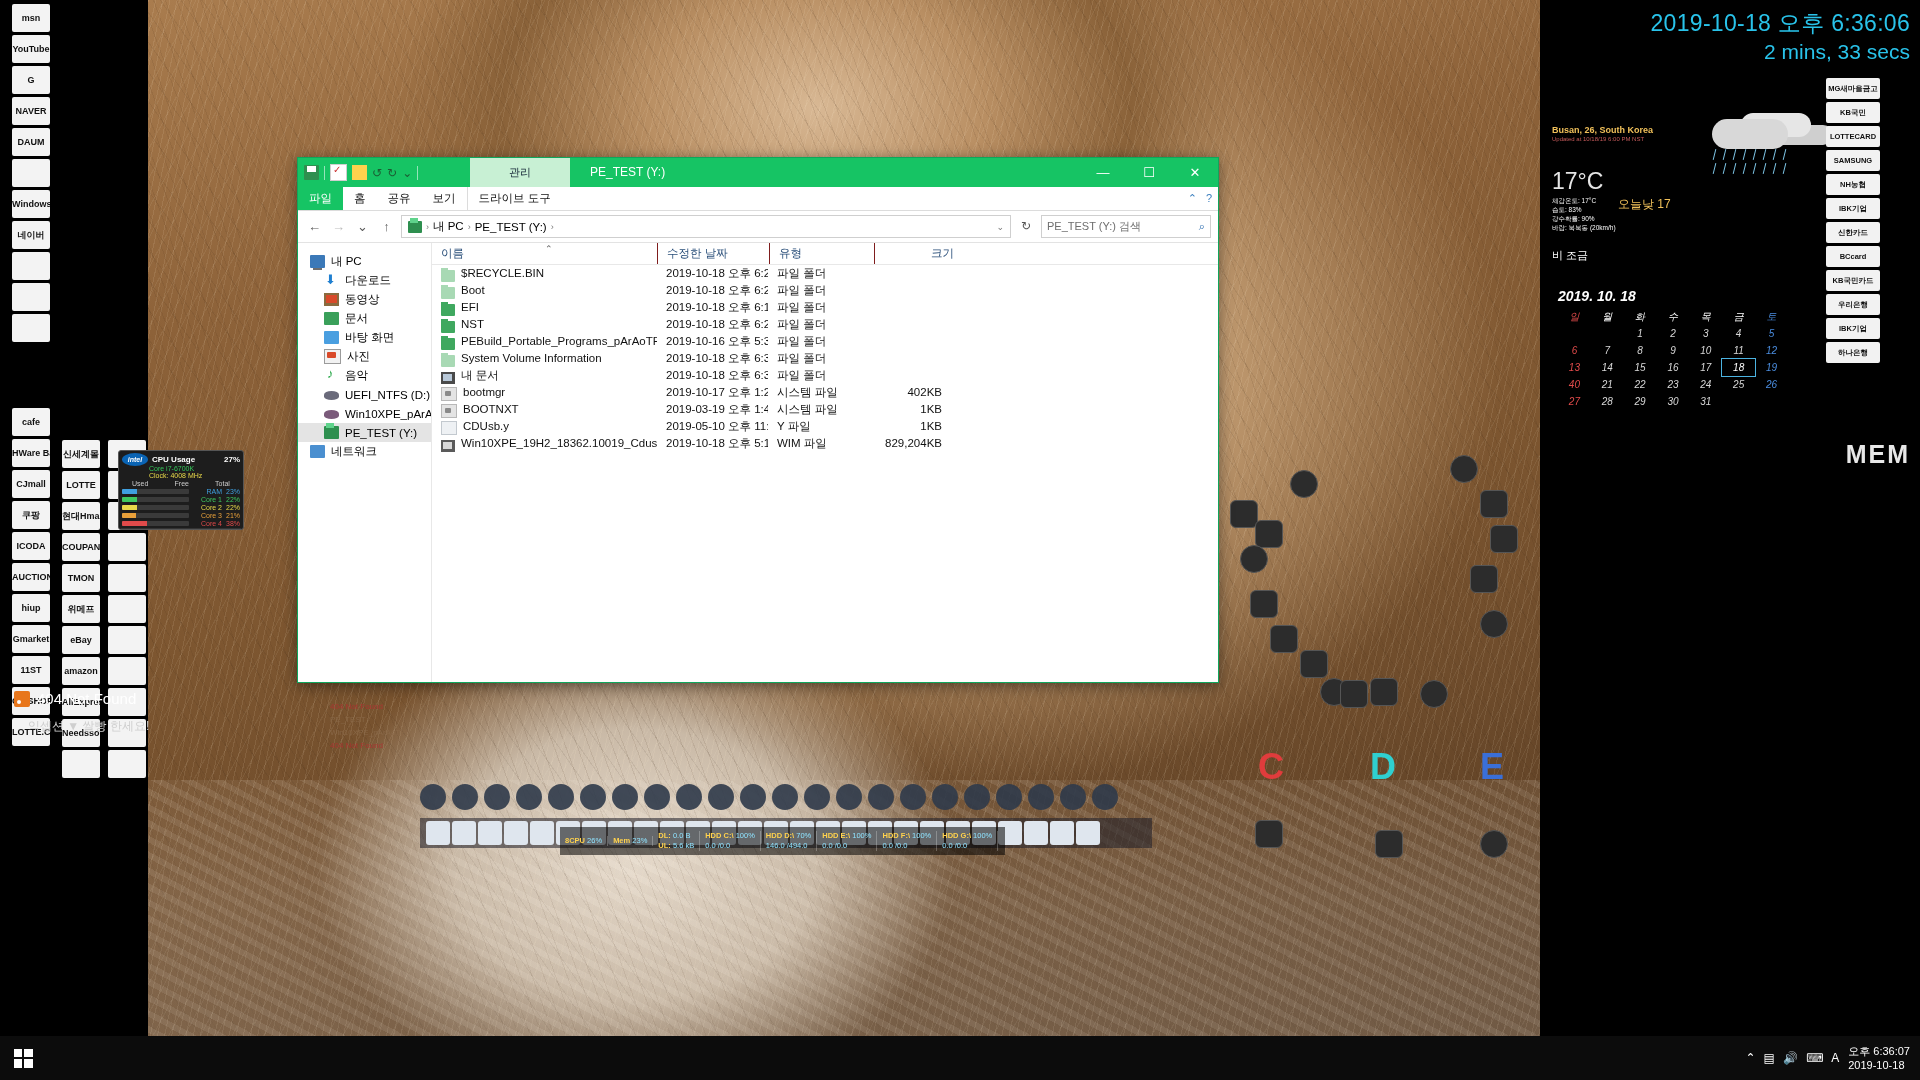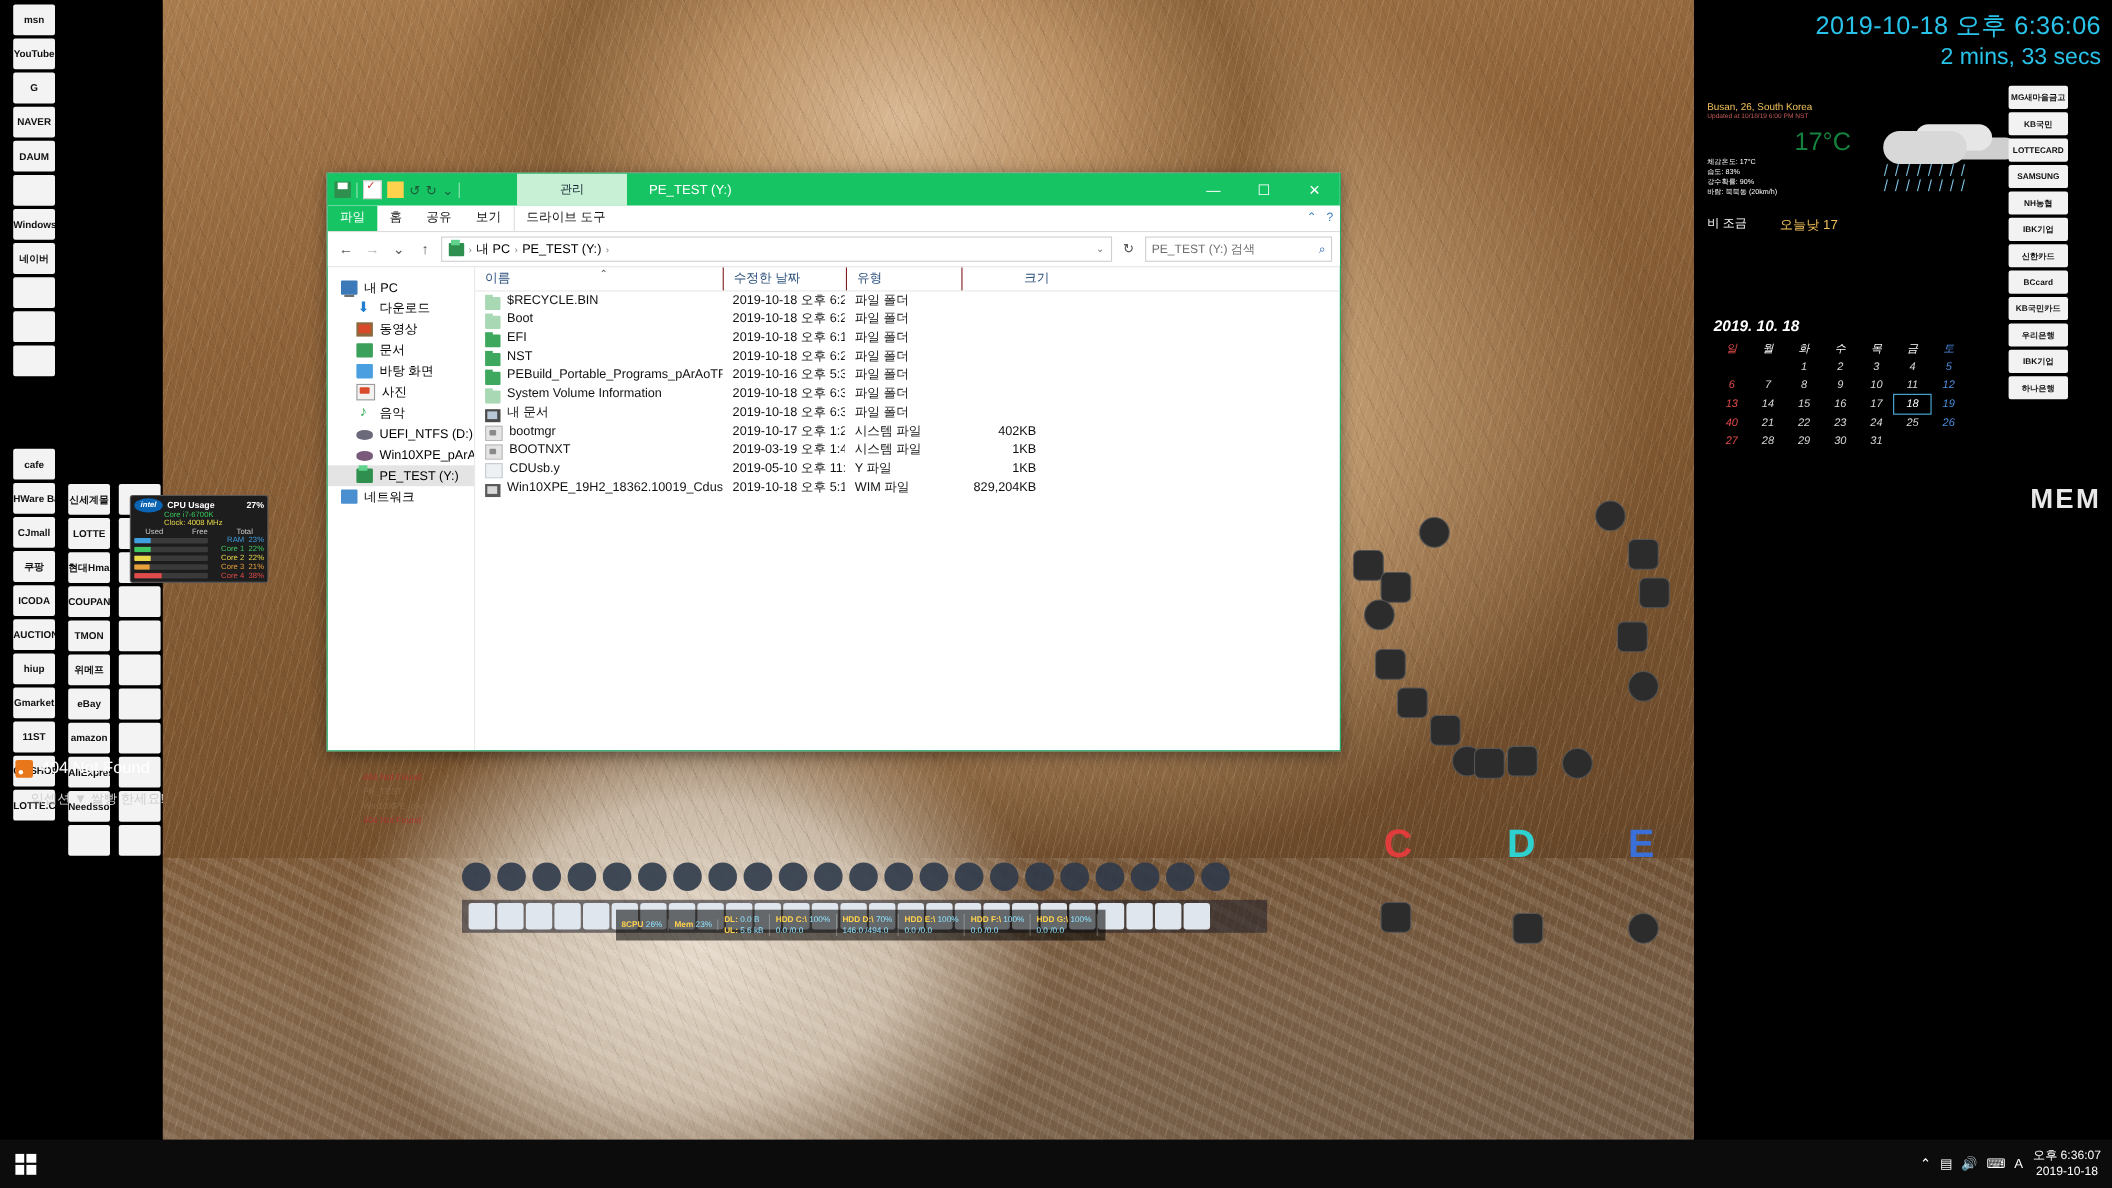--- a/index.html
+++ b/index.html
@@ -95,23 +95,23 @@
   #wmarks{position:absolute;left:330px;top:700px;color:#8b6a4a;font-size:8px;line-height:13px;opacity:.85;}
   #wmarks .r{color:#b03030;}
 
   
   #right{position:absolute;left:1540px;top:0;width:380px;height:1080px;background:#000;}
   #clockbig{position:absolute;right:10px;top:8px;color:#29c3ea;font-size:23px;letter-spacing:.3px;text-align:right;}
   #uptime{position:absolute;right:10px;top:40px;color:#29c3ea;font-size:21px;text-align:right;}
 
   
   #weather{position:absolute;left:12px;top:92px;width:210px;color:#fff;}
-  #weather .loc{color:#f0c05a;font-size:9px;font-weight:normal;}
+  #weather .loc{color:#f0c05a;font-size:9px;font-weight:bold;margin-top:33px;}
   #weather .upd{color:#c45a5a;font-size:6px;margin-top:1px;}
-  #weather .temp{font-size:23px;margin-top:6px;color:#15803d;text-align:center;}
+  #weather .temp{font-size:23px;margin-top:26px;color:#e5e5e5;}
   #weather .det{font-size:6.5px;line-height:9px;margin-top:1px;}
   #weather .cond{font-size:11px;margin-top:16px;}
   #wicon{position:absolute;left:160px;top:105px;width:120px;height:80px;}
   #wicon .cloud{
     position:absolute;left:12px;top:14px;width:76px;height:30px;border-radius:16px;
     background:#d8d8d8;box-shadow:26px -9px 0 -3px #e6e6e6, 50px 1px 0 -5px #cfcfcf;
   }
   #wicon .rain i{position:absolute;width:1px;height:11px;background:#7fc7e8;transform:rotate(14deg);}
   #todaylow{position:absolute;left:78px;top:196px;color:#f0c05a;font-size:12px;}
   #fc{position:absolute;left:30px;top:222px;width:230px;color:#fff;font-size:10px;}
@@ -277,21 +277,21 @@
   #startbtn{width:46px;height:44px;display:flex;align-items:center;justify-content:center;}
   #startbtn .w{width:19px;height:19px;display:grid;grid-template-columns:1fr 1fr;grid-template-rows:1fr 1fr;gap:2px;}
   #startbtn .w i{background:#fff;}
   .tbicon{
     width:38px;height:38px;margin:0 1px;border-radius:3px;
     font-size:9px;font-weight:bold;color:#111;background:#e8e8e8;
     line-height:38px;text-align:center;overflow:hidden;white-space:nowrap;
   }
   #tbright{margin-left:auto;display:flex;align-items:center;gap:9px;padding-right:10px;color:#fff;font-size:11px;}
   #tbright .tray{display:flex;gap:8px;align-items:center;font-size:12px;}
-  #tbclock{text-align:center;line-height:14px;font-size:11px;}
+  #tbclock{text-align:left;line-height:14px;font-size:11px;}
 
   
   #floatbar{
     position:absolute;left:420px;bottom:232px;width:720px;height:30px;
     background:rgba(30,30,40,.55);display:flex;align-items:center;gap:2px;padding:0 6px;
   }
   #floatbar .fi{width:24px;height:24px;border-radius:3px;background:#dfe6ee;
     font-size:7px;color:#123;line-height:24px;text-align:center;overflow:hidden;}
   #dockrow{
     position:absolute;left:420px;bottom:266px;width:720px;height:34px;display:flex;align-items:center;gap:6px;

